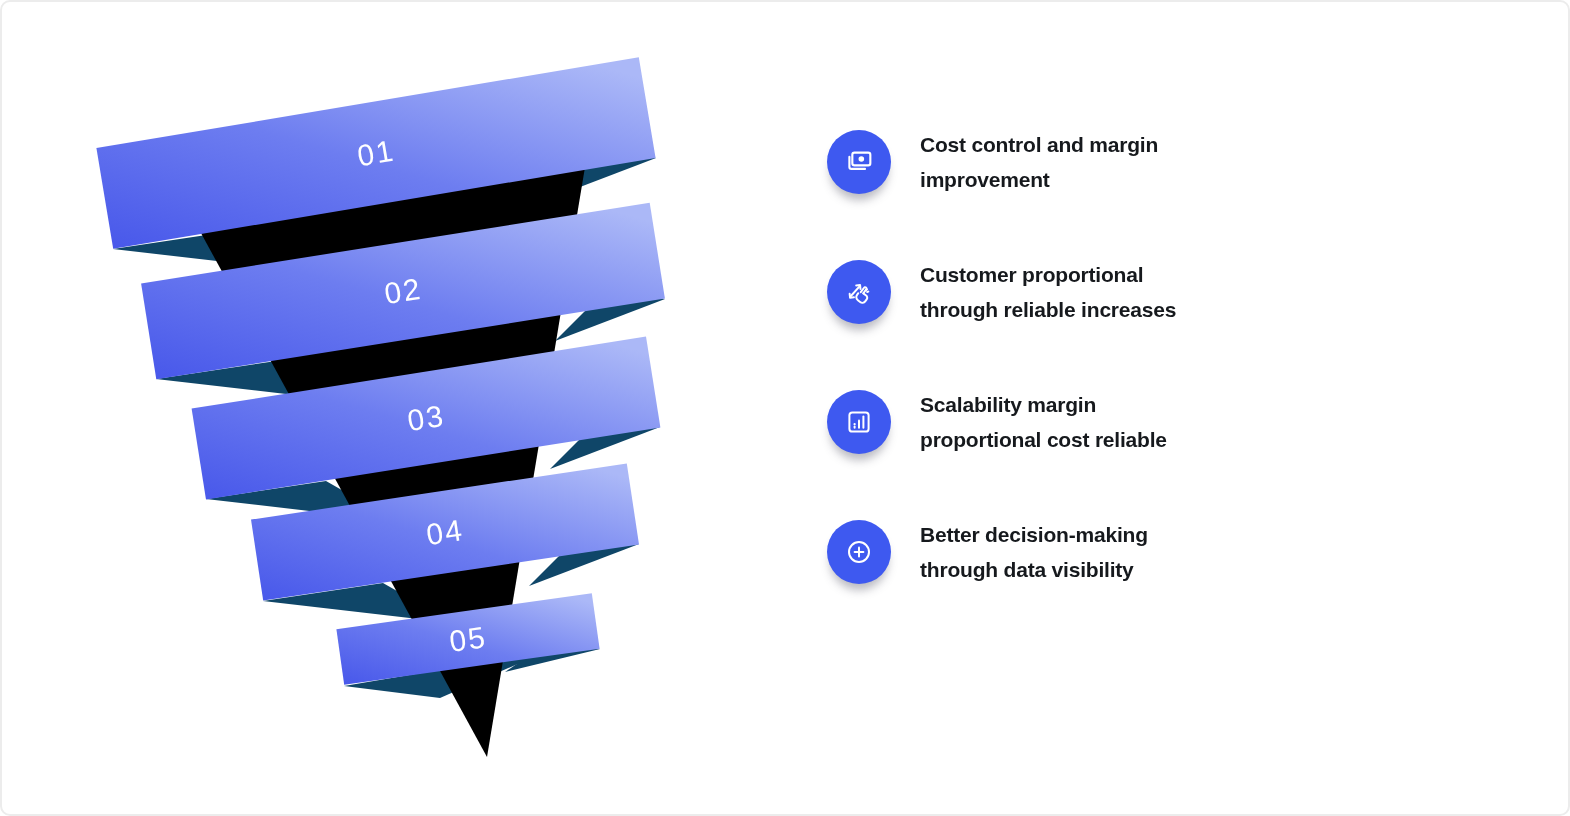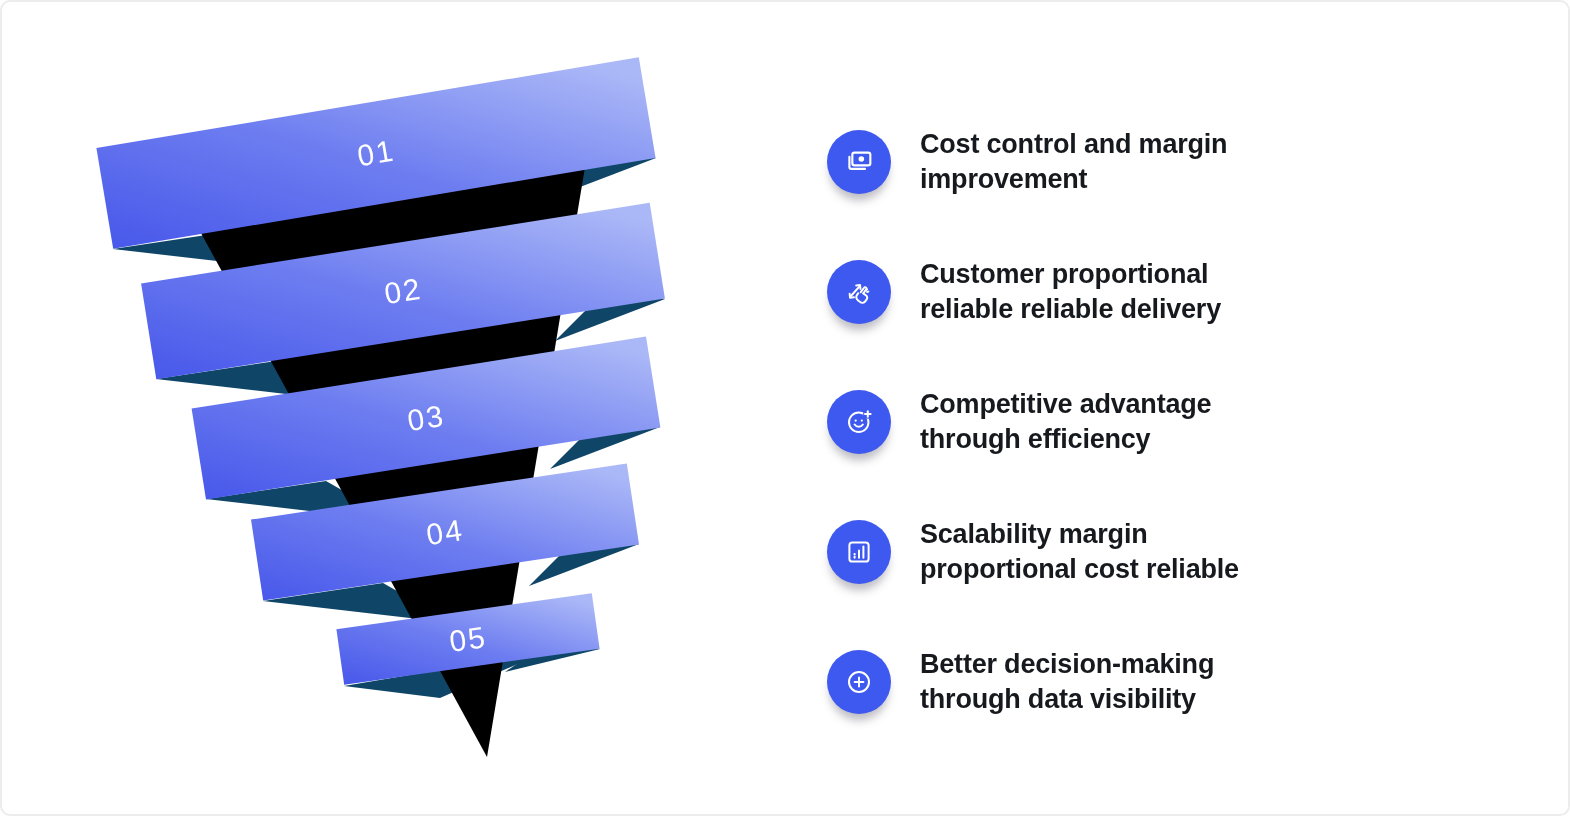--- a/index.html
+++ b/index.html
@@ -20,21 +20,21 @@
     position:absolute;left:827px;top:97px;display:flex;flex-direction:column;
   }
   .benefit-row{height:130px;display:flex;align-items:center;gap:29px;}
   .icon-circle{
     width:64px;height:64px;border-radius:50%;background:#3e59f0;flex:0 0 auto;
     display:flex;align-items:center;justify-content:center;
     box-shadow:0 9px 10px -3px rgba(70,70,90,0.38);
   }
   .icon-circle svg{display:block;}
   .benefit-text{
-    color:#16191d;font-size:27px;line-height:35px;font-weight:600;
+    color:#16191d;font-size:21px;line-height:35px;font-weight:600;
     letter-spacing:-0.2px;
   }
 </style>
 </head>
 <body>
 
 <div class="frame"></div>
 
 <svg class="funnel-svg" width="780" height="816" viewBox="0 0 780 816">
   <defs>
@@ -109,41 +109,24 @@
         <path d="M9.9 7.1l2.9-.3.3 2.9"></path>
         <path d="M8.2 16l-2.9.3-.3-2.9"></path>
         <path d="M13.3 12.1l2.5-3.3c.35-.45 1-.55 1.45-.2.45.35.55 1 .2 1.45l-2.2 2.9"></path>
         <path d="M15.25 13l2.1 1.6c.9.7 1.1 2 .4 2.9l-1.1 1.5c-.9 1.2-2.6 1.4-3.8.5l-1.7-1.3c-1.3-1-1.6-2.8-.6-4.1l.9-1.2"></path>
         <path d="M17.2 10.6l.8-.5"></path>
         <path d="M18.1 12l.9-.3"></path>
       </svg>
     </div>
     <div class="benefit-text">
       <div>Customer proportional</div>
-      <div>reliable reliable delivery</div>
+      <div>through reliable increases</div>
     </div>
   </div>
 
-  <div class="benefit-row">
-    <div class="icon-circle">
-      <svg width="32" height="32" viewBox="0 0 24 24" fill="none" stroke="#fff" stroke-width="1.5" stroke-linecap="round" stroke-linejoin="round">
-        <circle cx="11.8" cy="12.2" r="7.3"></circle>
-        <circle cx="9.5" cy="10.9" r="0.85" fill="#fff" stroke="none"></circle>
-        <circle cx="14.1" cy="10.9" r="0.85" fill="#fff" stroke="none"></circle>
-        <path d="M8.7 13.9c.8 1.1 1.9 1.7 3.1 1.7s2.3-.6 3.1-1.7"></path>
-        <circle cx="18.6" cy="6" r="3.5" fill="#3e59f0" stroke="none"></circle>
-        <path d="M18.6 3.9v4.2"></path>
-        <path d="M16.5 6h4.2"></path>
-      </svg>
-    </div>
-    <div class="benefit-text">
-      <div>Competitive advantage</div>
-      <div>through efficiency</div>
-    </div>
-  </div>
 
   <div class="benefit-row">
     <div class="icon-circle">
       <svg width="32" height="32" viewBox="0 0 24 24" fill="none" stroke="#fff" stroke-width="1.5" stroke-linecap="round" stroke-linejoin="round">
         <rect x="4.8" y="4.8" width="14.4" height="14.4" rx="2.2"></rect>
         <circle cx="8.7" cy="13.6" r="0.85" fill="#fff" stroke="none"></circle>
         <path d="M8.7 15.4v1"></path>
         <path d="M12 10.8v5.6"></path>
         <path d="M15.3 7.8v8.6"></path>
       </svg>

